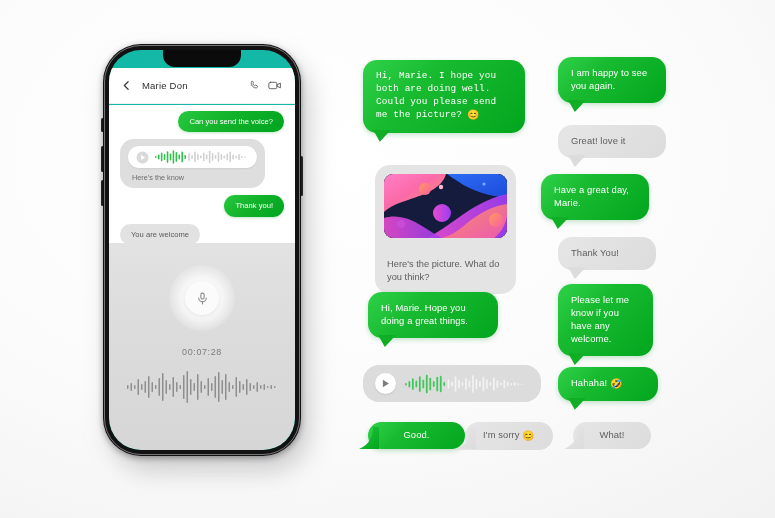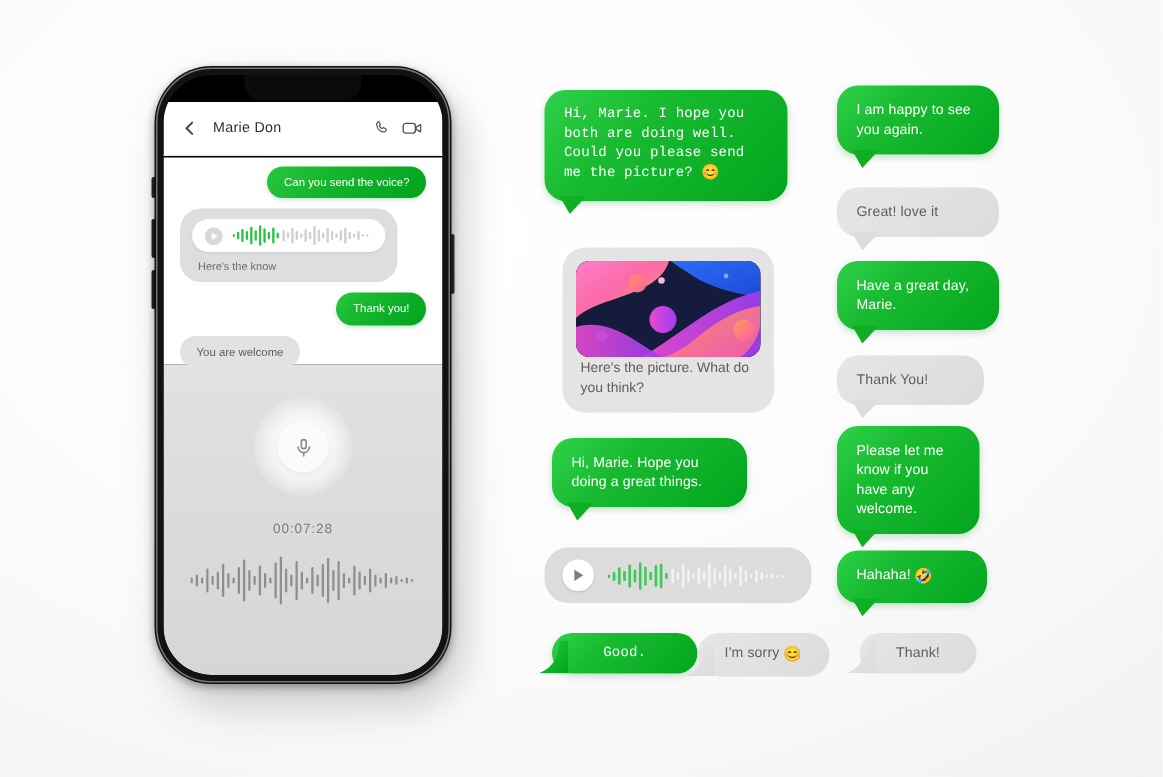--- a/index.html
+++ b/index.html
@@ -39,21 +39,21 @@
   .phone-rim {
     position: absolute; inset: 1px;
     border-radius: 37px;
     border: 1.5px solid rgba(200,200,205,0.55);
     pointer-events: none;
   }
   .screen {
     position: relative;
     width: 100%; height: 100%;
     border-radius: 32px;
-    background: #000000;
+    background: #14b8a6;
     overflow: hidden;
   }
   .notch {
     position: absolute; left: 50%; top: 0; transform: translateX(-50%);
     width: 78px; height: 17px;
     background: #0b0b0b;
     border-radius: 0 0 12px 12px;
     z-index: 6;
   }
   
@@ -178,21 +178,21 @@
     clip-path: path("M20,0 L20,22 L0,22 C10,18 14,10 14,0 Z");
   }
 
   .pic-bubble {
     background: #e4e4e4; border-radius: 15px; padding: 9px 9px 11px 9px; width: 141px;
   }
   .pic-frame {
     width: 123px; height: 64px; border-radius: 9px; overflow: hidden; position: relative;
     background: #141a38;
   }
-  .pic-cap { font-size: 9.3px; color: #5d5d5d; line-height: 1.35; padding: 1px 2px 0 3px; }
+  .pic-cap { font-size: 9.3px; color: #5d5d5d; line-height: 1.35; padding: 20px 2px 0 3px; }
 
   .voice-wide {
     background: #dcdcdc; border-radius: 16px; width: 178px; height: 37px;
     display: flex; align-items: center; gap: 9px; padding: 0 12px;
   }
   .play-lg {
     width: 21px; height: 21px; border-radius: 50%; background: #fff;
     display: flex; align-items: center; justify-content: center; flex: none;
     box-shadow: 0 1px 2px rgba(0,0,0,.10);
   }
@@ -409,21 +409,21 @@
             <circle cx="112" cy="46" r="7" fill="url(#pg4)"></circle>
             <circle cx="17" cy="50" r="4" fill="#c94bd8"></circle>
             <circle cx="57" cy="13" r="2.2" fill="#ffb9d6"></circle>
             <circle cx="100" cy="10" r="1.6" fill="#7fa8ff"></circle>
           </svg>
         </div>
         <div class="pic-cap">Here's the picture. What do you think?</div>
       </div>
     </div>
 
-    <div class="bub" style="left:203px; top:122px; width:108px;">
+    <div class="bub" style="left:186px; top:122px; width:108px;">
       <div class="g tail-bl">Have a great day, Marie.</div>
     </div>
 
     <div class="bub" style="left:203px; top:185px; width:98px;">
       <div class="y tail-bl">Thank You!</div>
     </div>
 
     <div class="bub" style="left:13px; top:240px; width:130px;">
       <div class="g tail-bl">Hi, Marie. Hope you doing a great things.</div>
     </div>
@@ -483,28 +483,28 @@
     </div>
 
     <div class="bub" style="left:203px; top:315px; width:100px;">
       <div class="g tail-bl">
         <span>Hahaha!</span>
         <span class="emoji">🤣</span>
       </div>
     </div>
 
     <div class="bub" style="left:13px; top:370px;">
-      <div class="g swoop" style="width:97px; text-align:center; padding:7px 10px;font-family:Liberation Mono, monospace;">Good.</div>
+      <div class="g swoop" style="width:97px; text-align:center; padding:7px 10px;">Good.</div>
     </div>
 
     <div class="bub" style="left:110px; top:370px;">
       <div class="y swoop" style="width:88px; text-align:center; padding:7px 10px;">
         <span>I'm sorry</span>
         <span class="emoji">😊</span>
       </div>
     </div>
 
     <div class="bub" style="left:218px; top:370px;">
-      <div class="y swoop" style="width:78px; text-align:center; padding:7px 10px;">Thank!</div>
+      <div class="y swoop" style="width:78px; text-align:center; padding:7px 10px;">What!</div>
     </div>
 
   </div>
 </div>
 
 </body></html>

